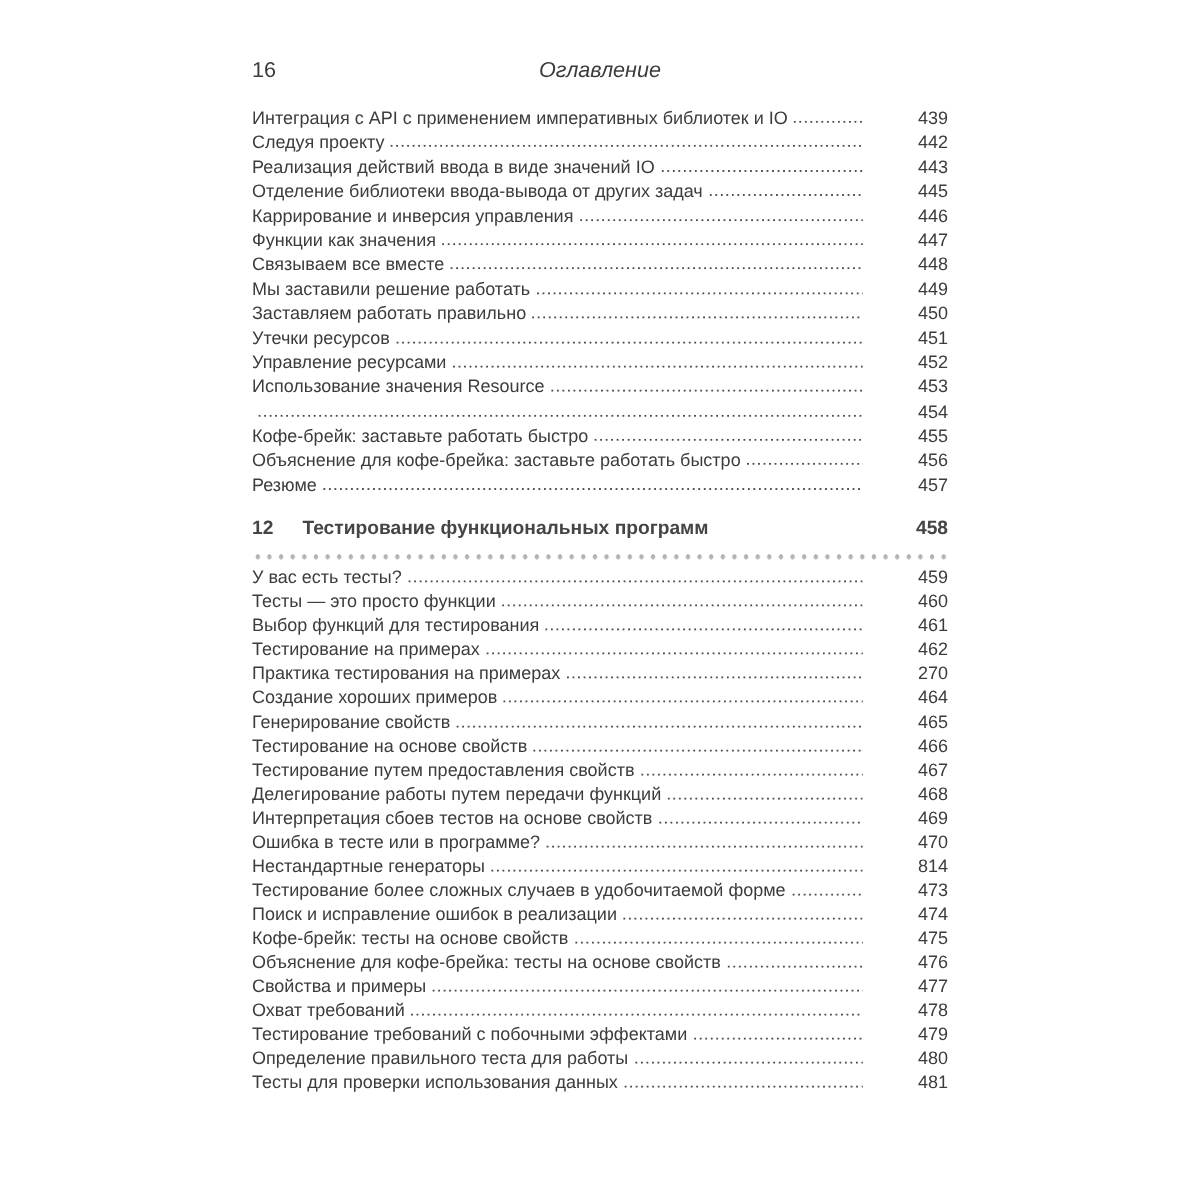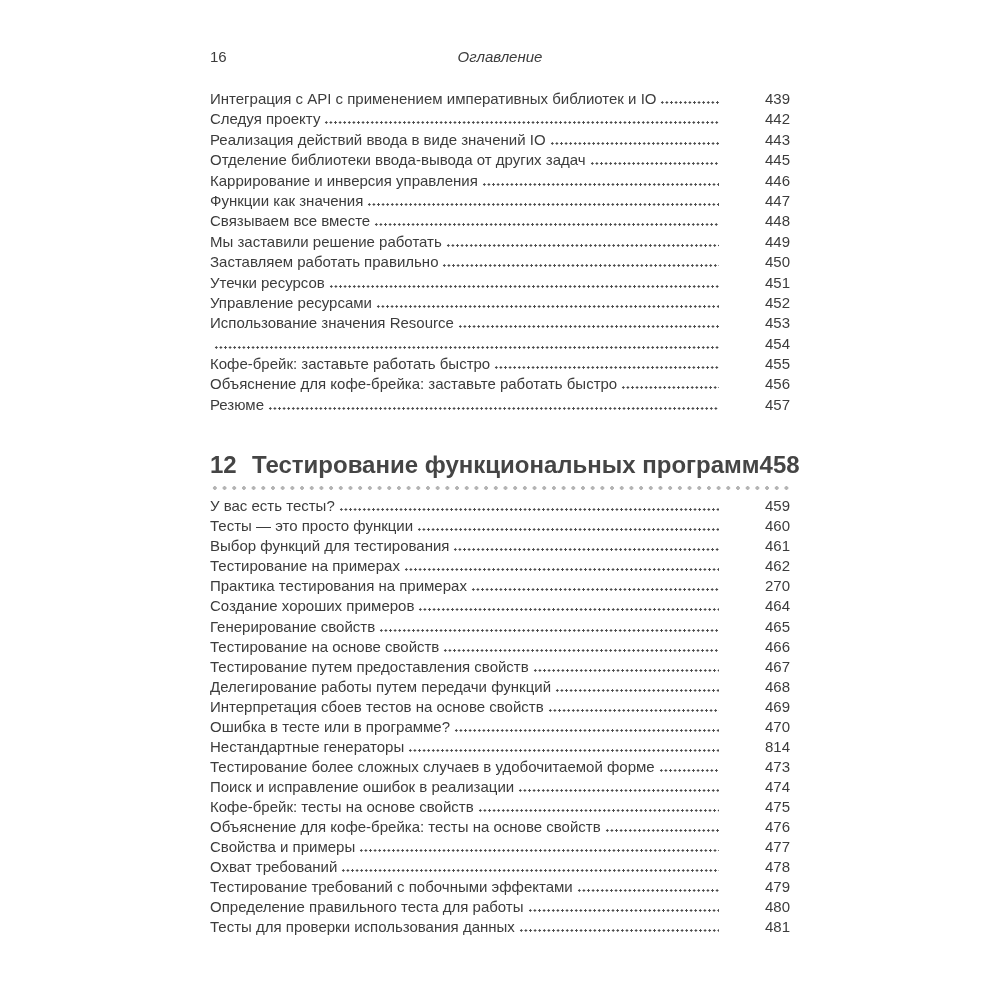--- a/index.html
+++ b/index.html
@@ -18,21 +18,21 @@
     overflow:hidden;
   }
   .content{
     position:absolute;
     left:210px; top:48px;
     width:580px;
   }
   .page-header{
     position:relative;
     height:18px;
-    font-size:15px;
+    font-size:18px;
   }
   .page-header .page-num{
     position:absolute;left:0;top:0;
     color:var(--text);
   }
   .page-header .running-head{
     position:absolute;left:50%;top:0;
     transform:translateX(-50%);
     font-style:italic;
     color:var(--text);
@@ -63,22 +63,22 @@
     background-position:left bottom;
   }
   .entry-page{
     flex:0 0 auto;
     white-space:nowrap;
     margin-left:44px;
   }
   .chapter-row{
     display:flex;
     align-items:center;
-    margin-top:36px;
-    font-size:24px;
+    margin-top:12px;
+    font-size:16px;
     font-weight:700;
     color:var(--heading);
     line-height:26px;
   }
   .chapter-number{
     flex:0 0 42px;
   }
   .chapter-title{
     flex:1 1 auto;
     white-space:nowrap;

